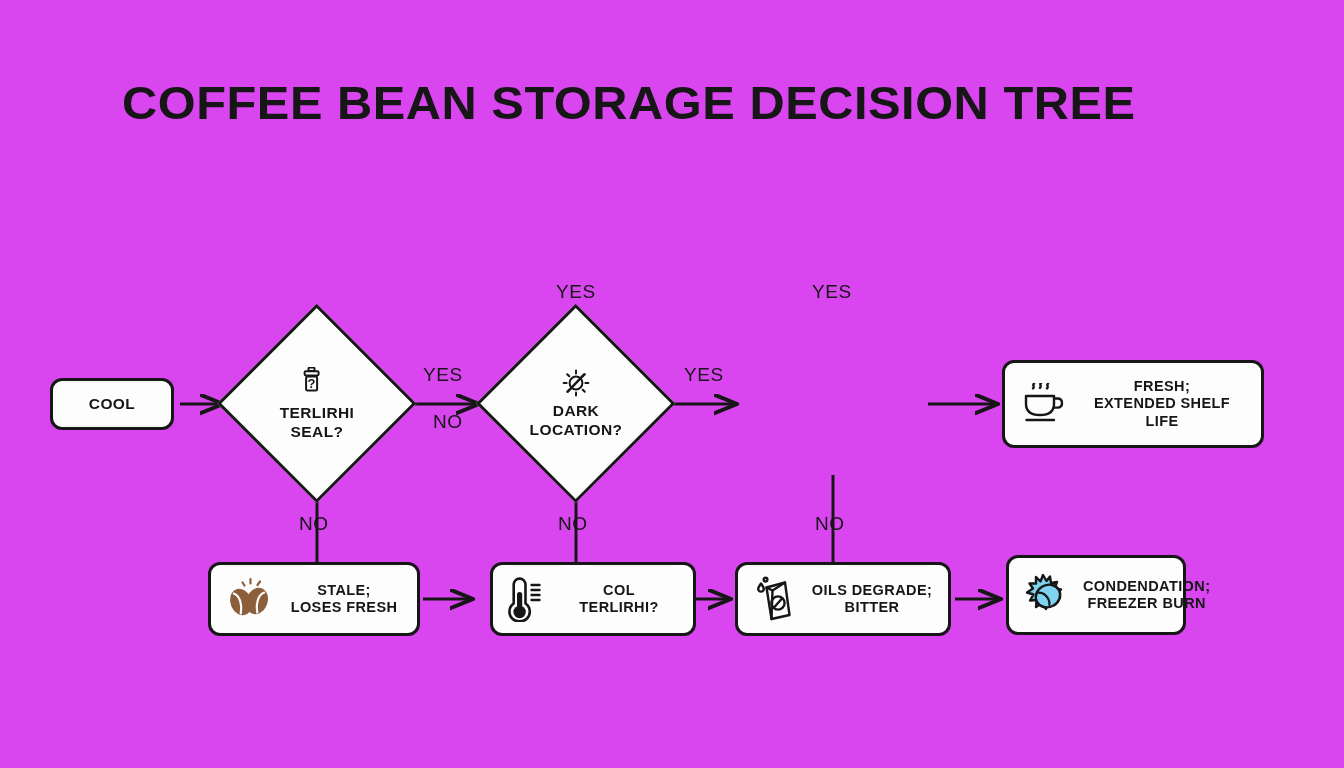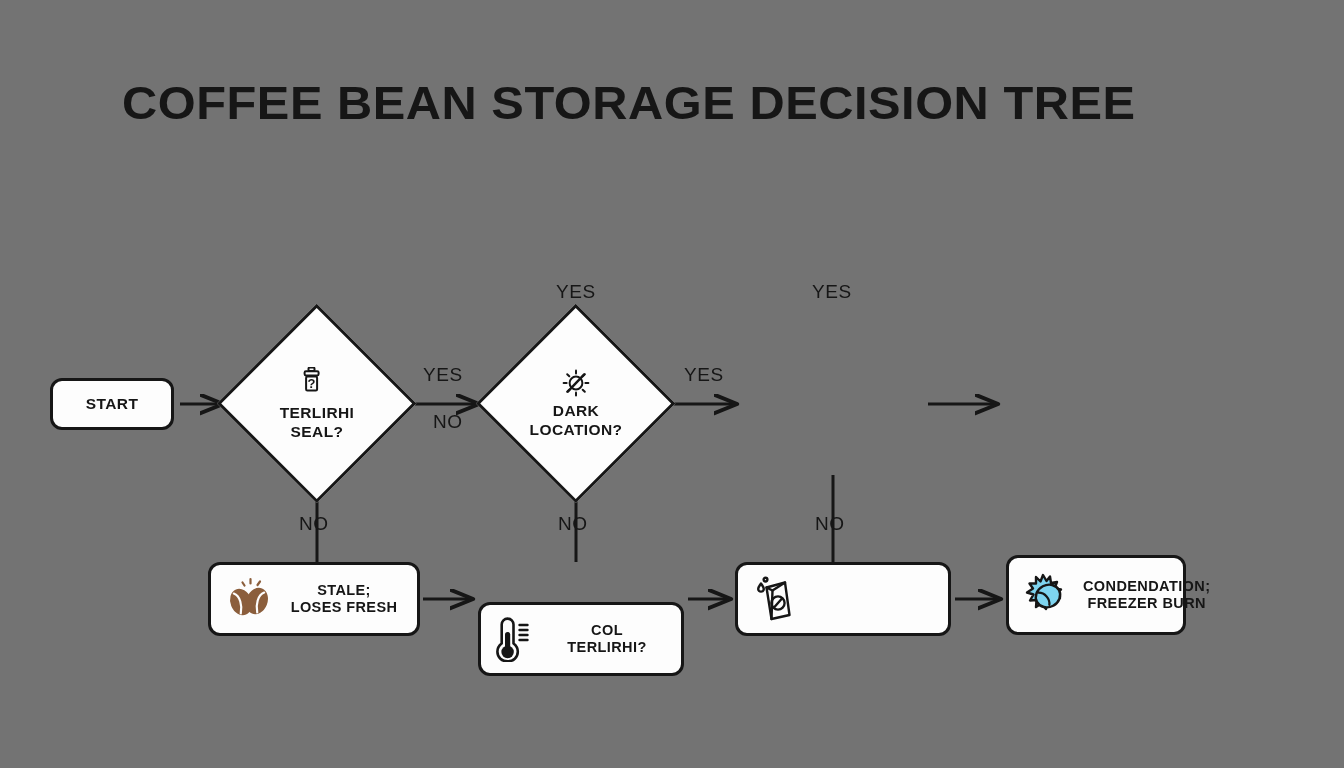--- a/index.html
+++ b/index.html
@@ -4,21 +4,21 @@
 <style>
   html, body {
     margin: 0;
     padding: 0;
     background: #ffffff;
   }
   #canvas {
     position: relative;
     width: 1344px;
     height: 768px;
-    background: #737373;
+    background: #d946ef;
     overflow: hidden;
     font-family: "Liberation Sans", sans-serif;
     color: #1a1a1a;
   }
 
   
   #title {
     position: absolute;
     left: 122px;
     top: 76px;
@@ -162,21 +162,21 @@
 
       <line x1="833" y1="475" x2="833" y2="562"></line>
 
       <line x1="423" y1="599" x2="472" y2="599" marker-end="url(#arrowhead)"></line>
       <line x1="688" y1="599" x2="730" y2="599" marker-end="url(#arrowhead)"></line>
       <line x1="955" y1="599" x2="1000" y2="599" marker-end="url(#arrowhead)"></line>
     </g>
   </svg>
 
   <div class="roundbox" id="start-node">
-    <span class="nodelabel">START</span>
+    <span class="nodelabel">COOL</span>
   </div>
 
   <div class="diamond-wrap" style="left:217px; top:304px;">
     <div class="diamond-shape"></div>
     <div class="diamond-inner">
       <svg class="icon" width="30" height="34" viewBox="0 0 30 34">
         <rect x="6.5" y="0.5" width="6" height="3.6" rx="1.2" fill="none" stroke="#161616" stroke-width="2"></rect>
         <rect x="2.6" y="4.2" width="14" height="4.2" rx="1.3" fill="none" stroke="#161616" stroke-width="2"></rect>
         <rect x="4.1" y="9.6" width="11" height="14" rx="1.3" fill="none" stroke="#161616" stroke-width="2"></rect>
         <text x="9.6" y="21" font-family="'Liberation Sans',sans-serif" font-size="13" font-weight="bold" fill="#161616" text-anchor="middle">?</text>
@@ -202,20 +202,34 @@
           <line x1="11.3" y1="20.7" x2="9.2" y2="22.8"></line>
           <line x1="9.8" y1="22.6" x2="26.2" y2="5.4" stroke-width="2.4"></line>
         </g>
       </svg>
       <span class="nodelabel">DARK
 LOCATION?</span>
     </div>
   </div>
 
 
+  <div class="resultbox" style="left:1002px; top:360px; width:262px; height:88px;">
+    <svg class="icon" width="46" height="42" viewBox="0 0 46 42">
+      <g stroke="#161616" stroke-width="2.4" fill="none" stroke-linecap="round" stroke-linejoin="round">
+        <path d="M14 5.5 C16 3.4, 13 2.2, 15 0.6"></path>
+        <path d="M21 4.8 C23 2.7, 20 1.6, 22 0"></path>
+        <path d="M28 5.5 C30 3.4, 27 2.2, 29 0.6"></path>
+        <path d="M7 13 H35 V21 C35 28, 30 32, 21 32 C12 32, 7 28, 7 21 Z"></path>
+        <path d="M35 15.5 H38.5 C41.6 15.5, 43 17.6, 43 20 C43 22.5, 41.6 24.6, 38.5 24.6 H35.4"></path>
+        <line x1="7.5" y1="37" x2="35" y2="37"></line>
+      </g>
+    </svg>
+    <span class="nodelabel">FRESH;
+EXTENDED SHELF LIFE</span>
+  </div>
 
   <div class="resultbox" style="left:208px; top:562px; width:212px; height:74px;">
     <svg class="icon" width="48" height="44" viewBox="0 0 48 44">
       <g fill="#8b5e3c">
         <ellipse cx="16" cy="25" rx="10.5" ry="13.5" transform="rotate(-22 16 25)"></ellipse>
         <ellipse cx="32" cy="24" rx="10.5" ry="13.5" transform="rotate(22 32 24)"></ellipse>
       </g>
       <g stroke="#fdfdfd" stroke-width="2.2" fill="none" stroke-linecap="round">
         <path d="M12.5 14.5 C17.5 19, 16 29, 11.5 35.5" transform="rotate(-22 16 25)"></path>
         <path d="M35.5 13.5 C30.5 18, 32 28, 36.5 34.5" transform="rotate(22 32 24)"></path>
@@ -223,21 +237,21 @@
       <g stroke="#8b5e3c" stroke-width="2.2" stroke-linecap="round">
         <line x1="25.5" y1="6.5" x2="25.5" y2="2"></line>
         <line x1="32.5" y1="8" x2="35" y2="4.5"></line>
         <line x1="19.5" y1="8.5" x2="17.5" y2="5.5"></line>
       </g>
     </svg>
     <span class="nodelabel">STALE;
 LOSES FRESH</span>
   </div>
 
-  <div class="resultbox" style="left:478px; top:562px; width:206px; height:74px;margin-top:40px;">
+  <div class="resultbox" style="left:490px; top:562px; width:206px; height:74px;">
     <svg class="icon" width="40" height="46" viewBox="0 0 40 46">
       <g stroke="#161616" stroke-width="2.6" fill="none" stroke-linecap="round" stroke-linejoin="round">
         <path d="M18.5 27.5 V8.5 C18.5 5.2, 15.9 2.6, 12.6 2.6 C9.3 2.6, 6.7 5.2, 6.7 8.5 V27.5
                  C4 29.4, 2.4 32.4, 2.4 35.8 C2.4 41.4, 7 45.4, 12.6 45.4 C18.2 45.4, 22.8 41.4, 22.8 35.8
                  C22.8 32.4, 21.2 29.4, 18.5 27.5 Z"></path>
       </g>
       <g fill="#161616">
         <circle cx="12.6" cy="36" r="6.2"></circle>
         <rect x="10" y="16" width="5.2" height="18" rx="2.6"></rect>
       </g>
@@ -258,20 +272,22 @@
         <path d="M14.5 11.5 L33 6.5 L37.5 39 L19.5 43 Z"></path>
         <path d="M14.5 11.5 L20.5 14.5 L19.5 43"></path>
         <path d="M20.5 14.5 L33 6.5"></path>
         <circle cx="26" cy="27" r="6.6"></circle>
         <line x1="22" y1="31.5" x2="30" y2="22.5"></line>
         <path d="M9 7.5 C10.6 10, 11.8 11.3, 11.8 12.9 C11.8 14.4, 10.5 15.6, 9 15.6
                  C7.5 15.6, 6.2 14.4, 6.2 12.9 C6.2 11.3, 7.4 10, 9 7.5 Z"></path>
         <circle cx="13.5" cy="3.6" r="1.9"></circle>
       </g>
     </svg>
+    <span class="nodelabel">OILS DEGRADE;
+BITTER</span>
   </div>
 
   <div class="resultbox" style="left:1006px; top:555px; width:180px; height:80px;">
     <svg class="icon" width="48" height="46" viewBox="0 0 48 46">
       <g stroke="#161616" stroke-width="2.4" stroke-linejoin="round" fill="#7ed4ef">
         <path d="M13 5 L17.5 9.5 L20 3 L23.5 9 L27 4.5 L28 11 L34 10 L31.5 16.5
                  L38 17.5 L32.5 21.5 L37 26 L30 27 L31 33 L24.5 30.5 L23 37 L18.5 31.5
                  L13 35 L13.5 28 L7 28.5 L10.5 22.5 L4 20.5 L10 16.5 L6.5 11.5 L13 11.5 Z"></path>
         <ellipse cx="25" cy="24" rx="12.5" ry="11" transform="rotate(-28 25 24)"></ellipse>
       </g>

